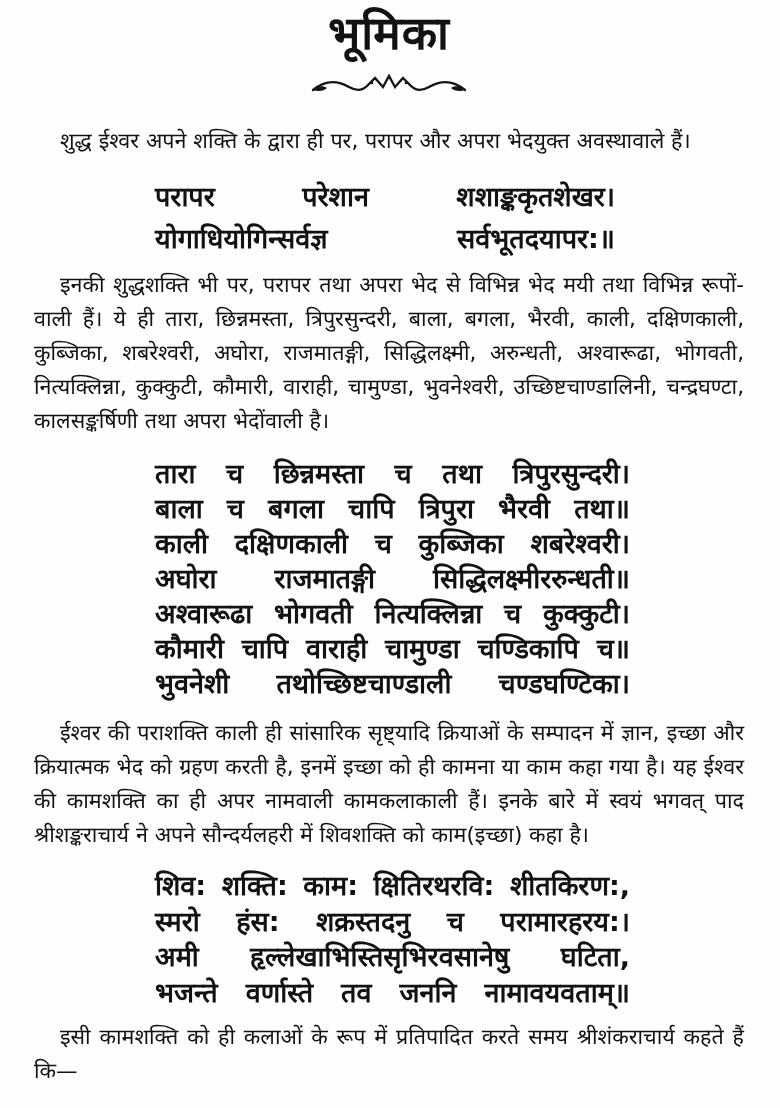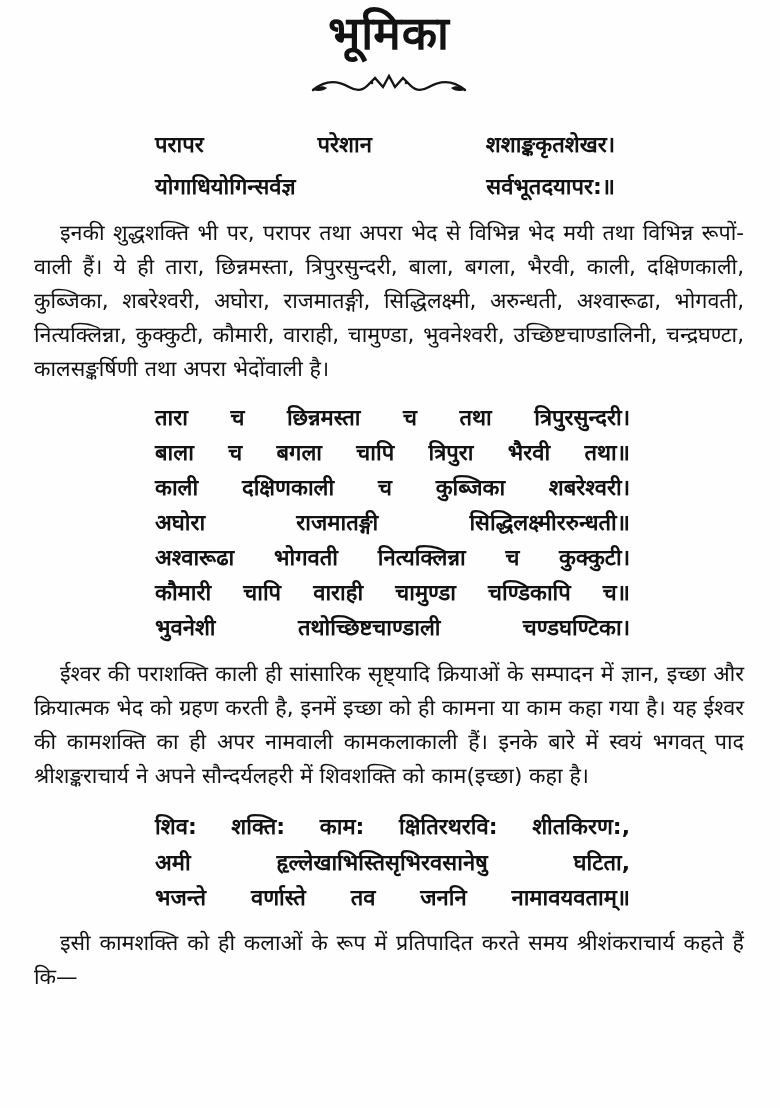--- a/index.html
+++ b/index.html
@@ -36,32 +36,33 @@
   }
   .body-para {
     margin: 0;
     font-size: 21.5px;
     line-height: 34px;
     text-align: justify;
   }
   .indent { text-indent: 26px; }
   .verse {
     font-weight: 700;
-    font-size: 22px;
+    font-size: 27px;
   }
   .verse-line {
     text-align: justify;
     text-align-last: justify;
   }
   .verse-1 {
     margin: 18px 129px 0 121px;
   }
   .verse-1 .verse-line { line-height: 42px; }
   .verse-2 {
-    margin: 14px 114px 0 121px;
+    margin: 21px 114px 0 121px;
+    font-family: Liberation Mono, monospace;
   }
   .verse-2 .verse-line { line-height: 35px; }
   .verse-3 {
     margin: 16px 114px 10px 121px;
   }
   .verse-3 .verse-line { line-height: 35.5px; }
   .para-2 { margin-top: 8px; }
   .para-3 { margin-top: 12px; }
   .para-4 { margin-top: 8px; }
 </style>
@@ -75,20 +76,21 @@
   <div class="ornament">
     <svg width="160" height="28" viewBox="0 0 160 28" aria-hidden="true">
       <path d="M4 20 C 16 10, 28 10, 40 17 C 47 21, 53 21, 58 16 L 66 8 L 74 17 L 80 6 L 86 17 L 94 8 L 102 16 C 107 21, 113 21, 120 17 C 132 10, 144 10, 156 20" fill="none" stroke="#151515" stroke-width="2.4" stroke-linecap="round"></path>
       <path d="M4 20 C 8 16, 14 15, 18 18 C 15 21, 9 22, 4 20 Z" fill="#151515"></path>
       <path d="M156 20 C 152 16, 146 15, 142 18 C 145 21, 151 22, 156 20 Z" fill="#151515"></path>
       <circle cx="63" cy="13" r="1.3" fill="#151515"></circle>
       <circle cx="97" cy="13" r="1.3" fill="#151515"></circle>
     </svg>
   </div>
 
+  <p class="body-para indent para-1">शुद्ध ईश्वर अपने शक्ति के द्वारा ही पर, परापर और अपरा भेदयुक्त अवस्थावाले हैं।</p>
 
   <div class="verse verse-1">
     <div class="verse-line">परापर परेशान शशाङ्ककृतशेखर।</div>
     <div class="verse-line">योगाधियोगिन्सर्वज्ञ सर्वभूतदयापर:॥</div>
   </div>
 
   <p class="body-para indent para-2">इनकी शुद्धशक्ति भी पर, परापर तथा अपरा भेद से विभिन्न भेद मयी तथा विभिन्न रूपों-वाली हैं। ये ही तारा, छिन्नमस्ता, त्रिपुरसुन्दरी, बाला, बगला, भैरवी, काली, दक्षिणकाली, कुब्जिका, शबरेश्वरी, अघोरा, राजमातङ्गी, सिद्धिलक्ष्मी, अरुन्धती, अश्वारूढा, भोगवती, नित्यक्लिन्ना, कुक्कुटी, कौमारी, वाराही, चामुण्डा, भुवनेश्वरी, उच्छिष्टचाण्डालिनी, चन्द्रघण्टा, कालसङ्कर्षिणी तथा अपरा भेदोंवाली है।</p>
 
   <div class="verse verse-2">
     <div class="verse-line">तारा च छिन्नमस्ता च तथा त्रिपुरसुन्दरी।</div>
@@ -97,19 +99,20 @@
     <div class="verse-line">अघोरा राजमातङ्गी सिद्धिलक्ष्मीररुन्धती॥</div>
     <div class="verse-line">अश्वारूढा भोगवती नित्यक्लिन्ना च कुक्कुटी।</div>
     <div class="verse-line">कौमारी चापि वाराही चामुण्डा चण्डिकापि च॥</div>
     <div class="verse-line">भुवनेशी तथोच्छिष्टचाण्डाली चण्डघण्टिका।</div>
   </div>
 
   <p class="body-para indent para-3">ईश्वर की पराशक्ति काली ही सांसारिक सृष्ट्यादि क्रियाओं के सम्पादन में ज्ञान, इच्छा और क्रियात्मक भेद को ग्रहण करती है, इनमें इच्छा को ही कामना या काम कहा गया है। यह ईश्वर की कामशक्ति का ही अपर नामवाली कामकलाकाली हैं। इनके बारे में स्वयं भगवत् पाद श्रीशङ्कराचार्य ने अपने सौन्दर्यलहरी में शिवशक्ति को काम(इच्छा) कहा है।</p>
 
   <div class="verse verse-3">
     <div class="verse-line">शिव: शक्ति: काम: क्षितिरथरवि: शीतकिरण:,</div>
+    <div class="verse-line">स्मरो हंस: शक्रस्तदनु च परामारहरय:।</div>
     <div class="verse-line">अमी हृल्लेखाभिस्तिसृभिरवसानेषु घटिता,</div>
     <div class="verse-line">भजन्ते वर्णास्ते तव जननि नामावयवताम्॥</div>
   </div>
 
   <p class="body-para indent para-4">इसी कामशक्ति को ही कलाओं के रूप में प्रतिपादित करते समय श्रीशंकराचार्य कहते हैं कि—</p>
 
 </div>
 
 </body></html>

